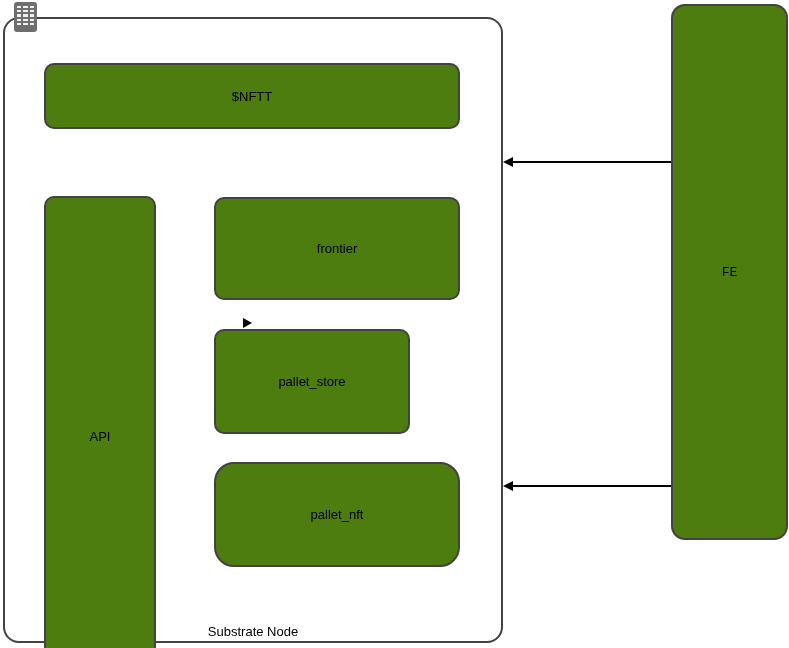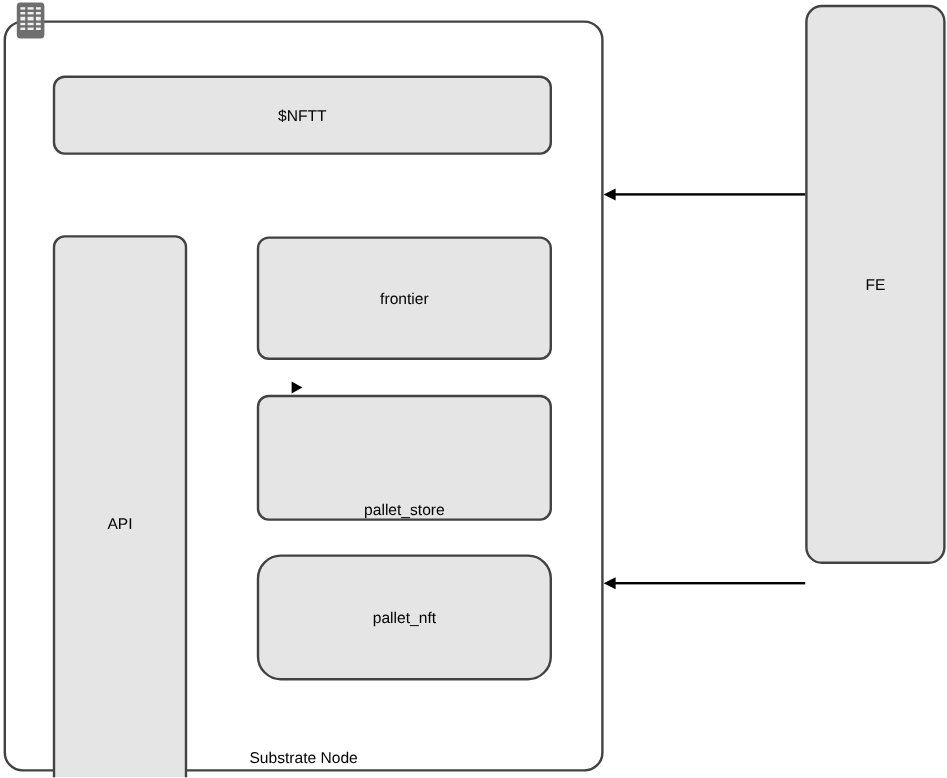--- a/index.html
+++ b/index.html
@@ -10,42 +10,42 @@
     background: #ffffff;
     font-family: "Liberation Sans", sans-serif;
     font-size: 13px;
     color: #000000;
     overflow: hidden;
   }
   .shape {
     position: absolute;
     box-sizing: border-box;
     border: 2px solid #424242;
-    background: #e5e5e5;
+    background: #4d7c0f;
     display: flex;
     align-items: center;
     justify-content: center;
     text-align: center;
   }
   .container-box {
     left: 3px; top: 17px; width: 500px; height: 626px;
     border-radius: 16px;
     background: transparent;
   }
   .container-label {
     position: absolute;
     left: 0; right: 0; bottom: 2px;
     text-align: center;
   }
   .nftt-box   { left: 44px;  top: 63px;  width: 416px; height: 66px;  border-radius: 10px; }
   .api-box    { left: 44px;  top: 196px; width: 112px; height: 480px; border-radius: 10px; }
   .frontier-box     { left: 214px; top: 197px; width: 246px; height: 103px; border-radius: 10px; justify-content: center; }
-  .pallet-store-box { left: 214px; top: 329px; width: 246px; height: 105px; border-radius: 10px; align-items: flex-end; }
+  .pallet-store-box { left: 214px; top: 329px; width: 196px; height: 105px; border-radius: 10px; }
   .pallet-nft-box   { left: 214px; top: 462px; width: 246px; height: 105px; border-radius: 20px; }
-  .fe-box     { left: 671px; top: 4px;   width: 117px; height: 466px; border-radius: 14px; }
+  .fe-box     { left: 671px; top: 4px;   width: 117px; height: 536px; border-radius: 14px; font-family: Liberation Mono, monospace; }
 
   .grid-icon {
     position: absolute;
     left: 14px; top: 2px;
     width: 23px; height: 30px;
     background: #6e6e6e;
     border-radius: 3px;
     box-sizing: border-box;
     padding: 4px 3px 7px 3px;
     z-index: 5;

